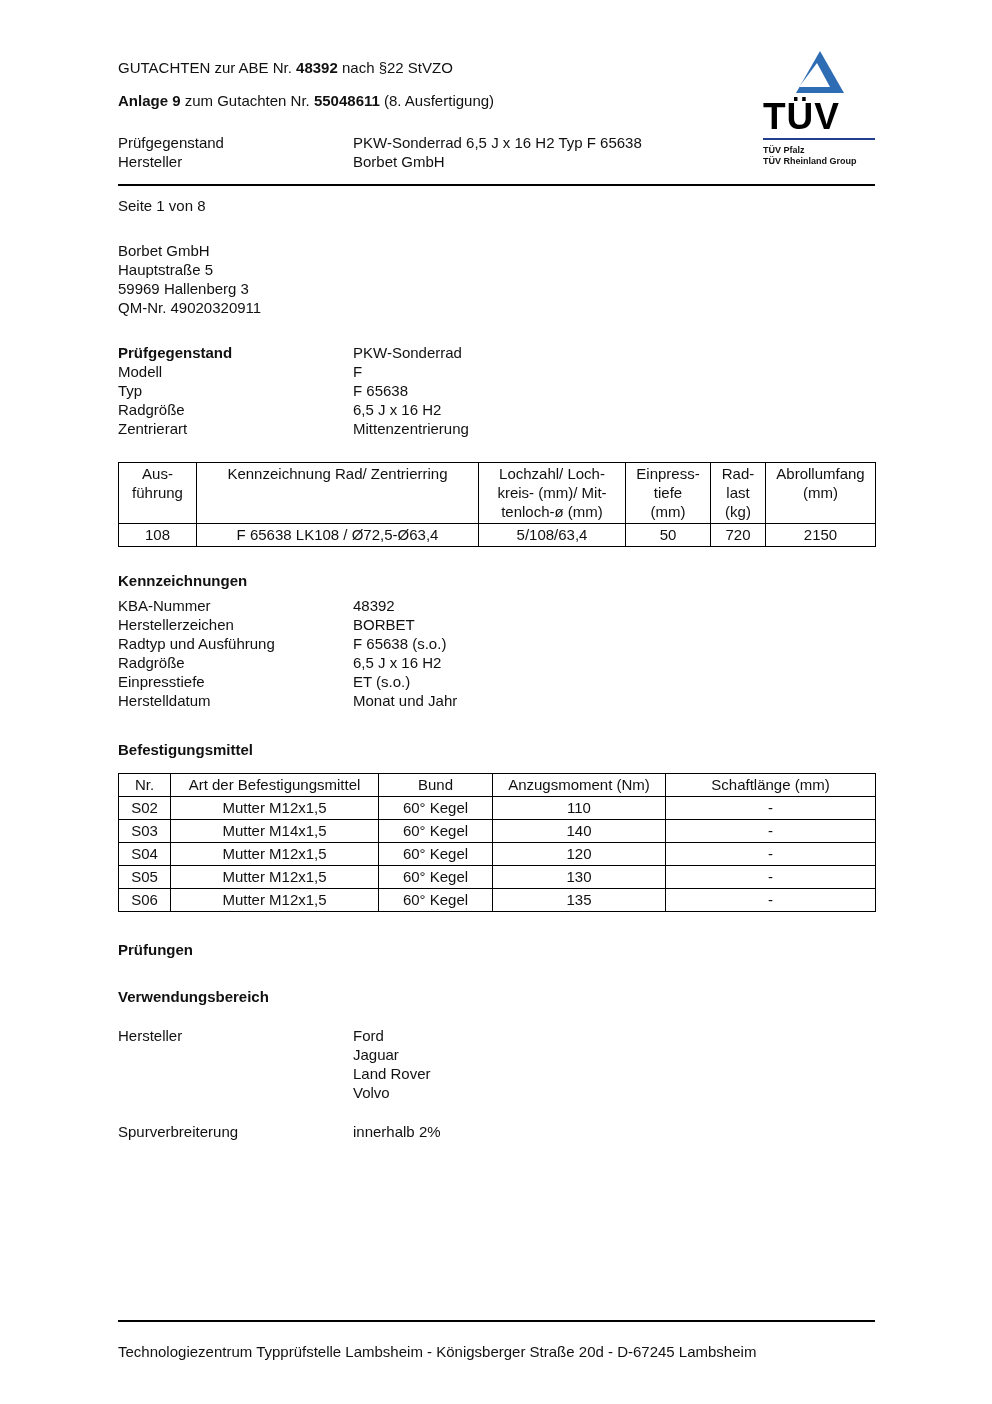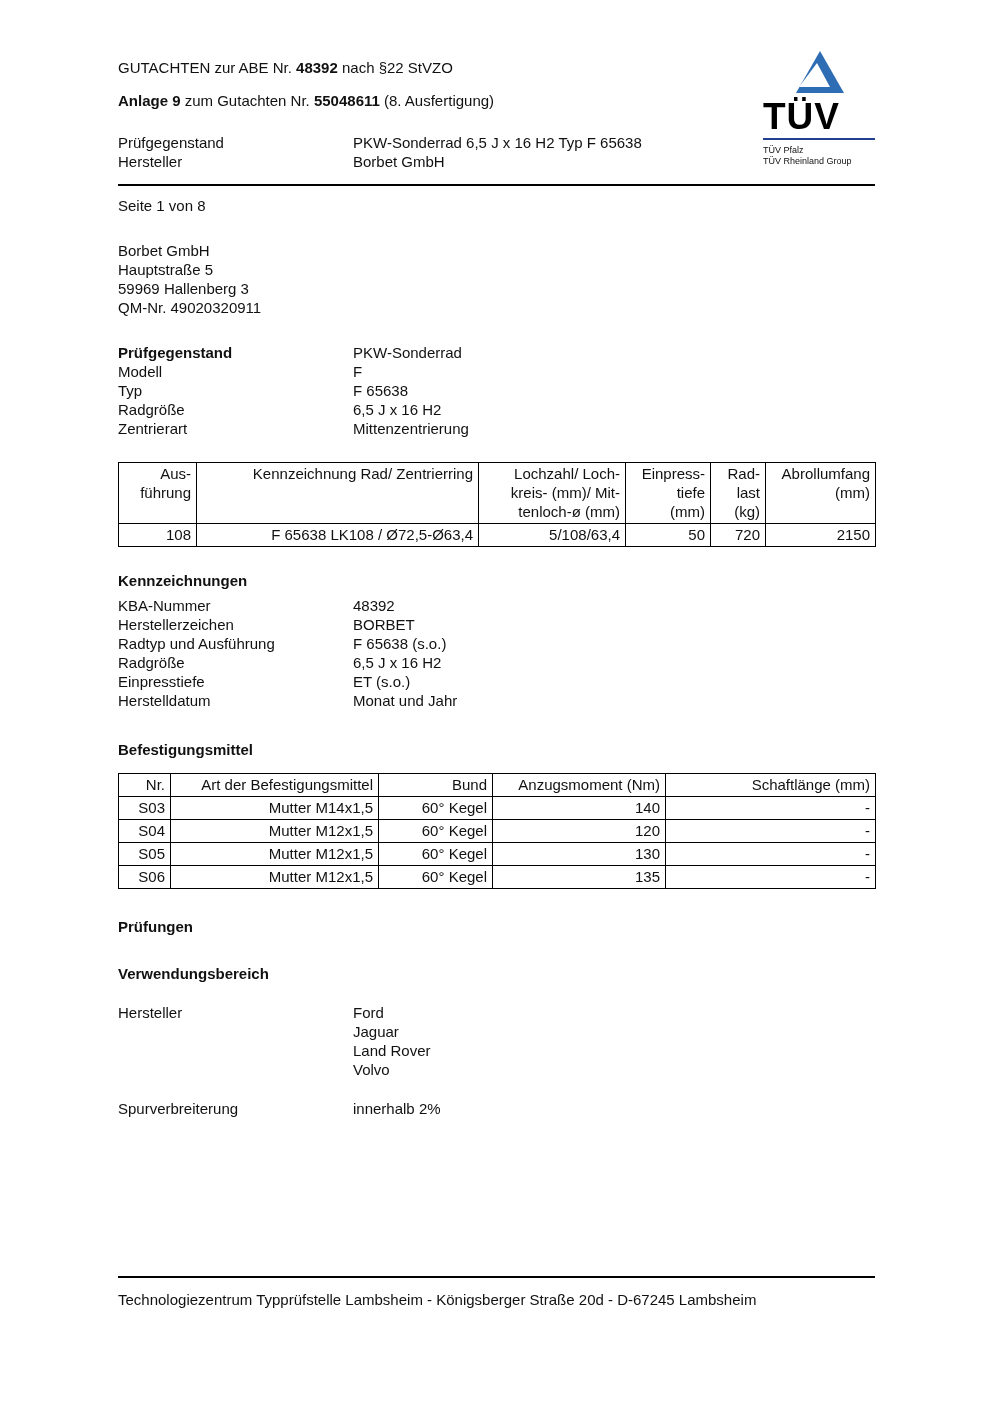--- a/index.html
+++ b/index.html
@@ -39,31 +39,31 @@
   .logo-triangle { display: block; margin: 0 auto 4px auto; }
   .logo-word {
     font-size: 37px;
     line-height: 38px;
     font-weight: bold;
     letter-spacing: 1px;
     text-align: left;
     color: #000;
   }
   .logo-rule { border-top: 2px solid #23408e; margin: 2px 0 5px 0; }
-  .logo-sub { font-size: 9px; line-height: 11px; font-weight: normal; color: #111; }
+  .logo-sub { font-size: 9px; line-height: 11px; font-weight: bold; color: #111; }
 
   
   .sec-auftraggeber { margin-top: 26px; }
   .sec-pruefgegenstand { margin-top: 26px; }
 
   table { border-collapse: collapse; width: 757px; table-layout: fixed; }
   td, th {
     border: 1px solid #000;
     padding: 1px 5px 2px 5px;
-    text-align: right;
+    text-align: center;
     vertical-align: top;
     font-weight: normal;
     font-size: 15px;
     line-height: 19px;
   }
   .table1 { margin-top: 24px; }
   .table2 { margin-top: 14px; }
 
   .h-kennzeichnungen { margin-top: 24px; margin-bottom: 6px; }
   .h-befestigung { margin-top: 30px; }
@@ -71,23 +71,23 @@
   .pruefungen-text { margin-top: 18px; }
   .h-verwendung { margin-top: 28px; }
   .kv-hersteller2 { margin-top: 20px; }
   .kv-spur { margin-top: 20px; }
 
   
   .footer {
     position: absolute;
     left: 118px;
     right: 117px;
-    top: 1276px;
+    top: 1320px;
     border-top: 2px solid #000;
-    padding-top: 12px;
+    padding-top: 20px;
   }
 </style>
 </head>
 <body>
 
 <div class="page">
 
   <div class="logo">
     <svg class="logo-triangle" width="52" height="44" viewBox="0 0 52 44">
       <polygon points="27,1 51,43 3,43" fill="#2e6db4"></polygon>
@@ -223,20 +223,27 @@
       </colgroup>
       <tbody>
           <tr>
         <th>Nr.</th>
         <th>Art der Befestigungsmittel</th>
         <th>Bund</th>
         <th>Anzugsmoment (Nm)</th>
         <th>Schaftlänge (mm)</th>
       </tr>
       <tr>
+        <td>S02</td>
+        <td>Mutter M12x1,5</td>
+        <td>60° Kegel</td>
+        <td>110</td>
+        <td>-</td>
+      </tr>
+      <tr>
         <td>S03</td>
         <td>Mutter M14x1,5</td>
         <td>60° Kegel</td>
         <td>140</td>
         <td>-</td>
       </tr>
       <tr>
         <td>S04</td>
         <td>Mutter M12x1,5</td>
         <td>60° Kegel</td>

